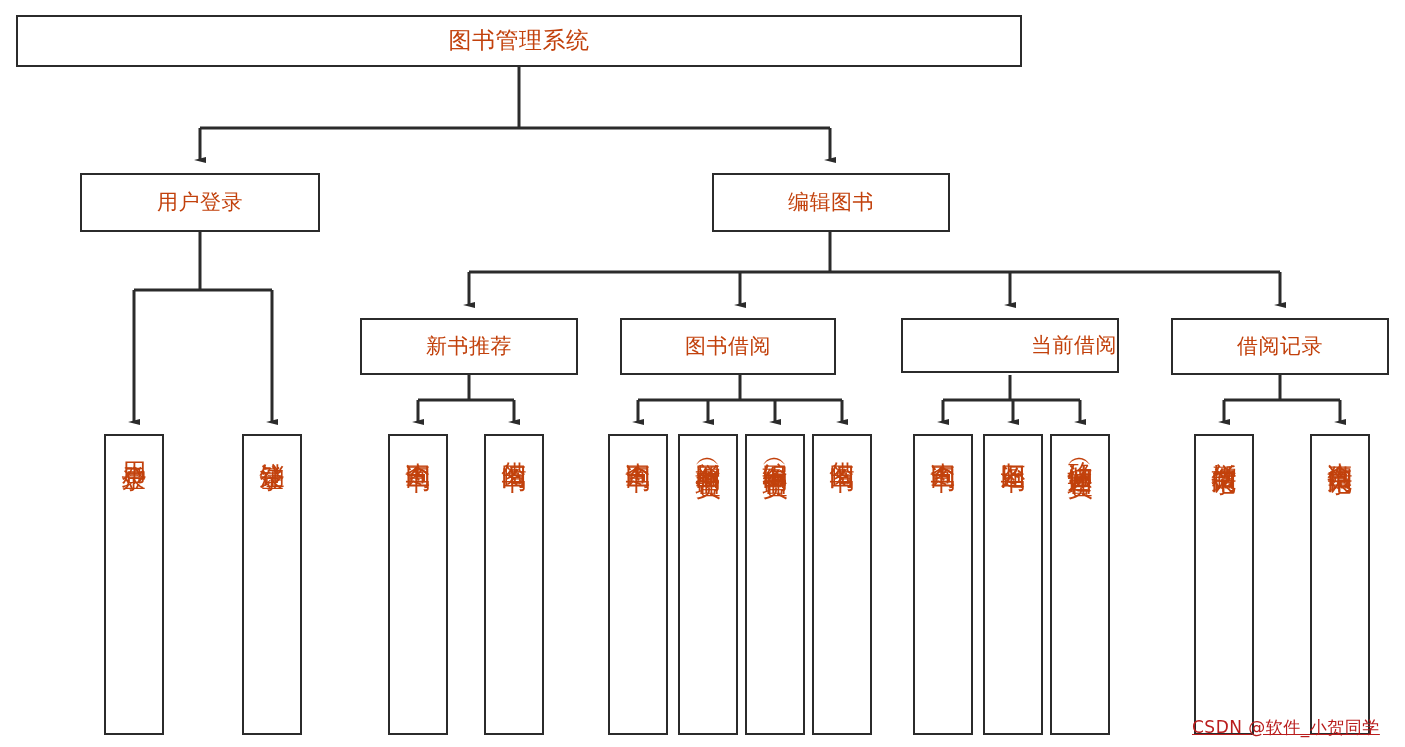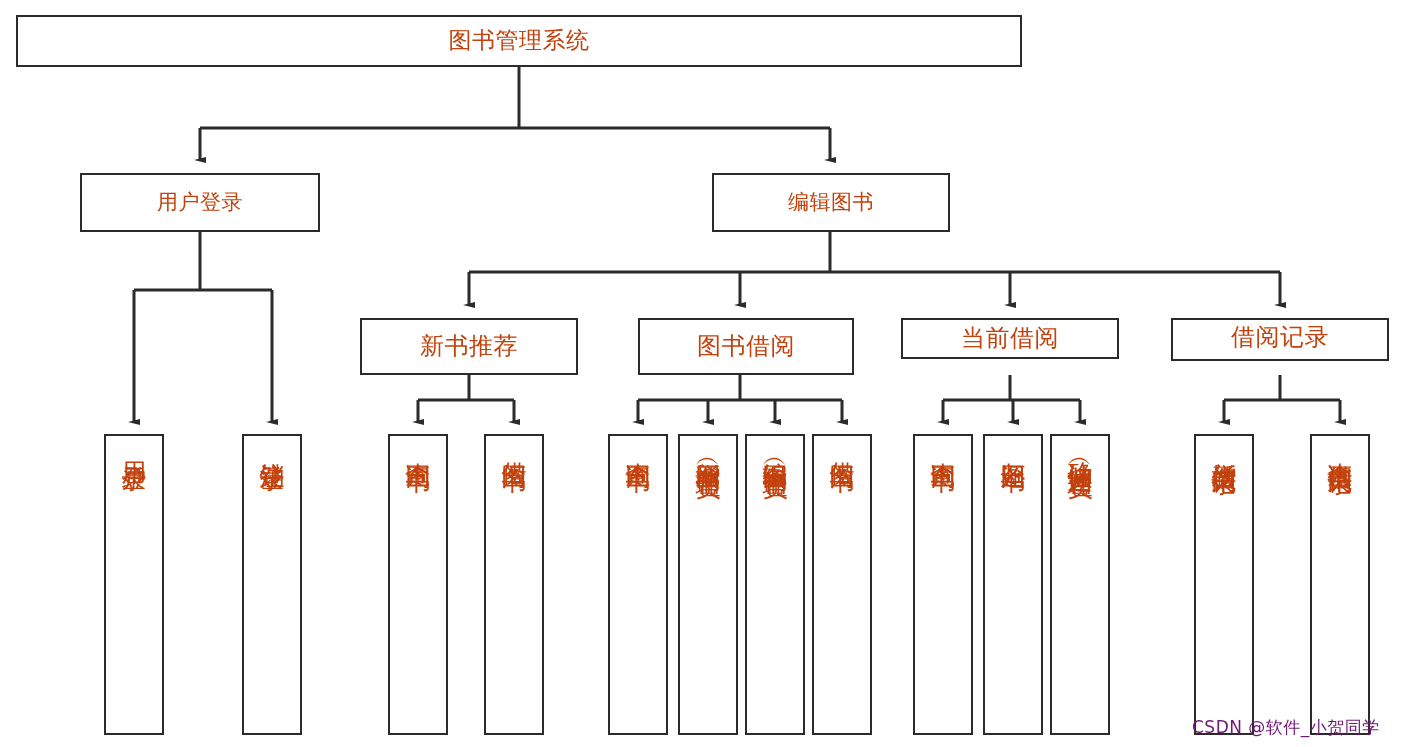--- a/index.html
+++ b/index.html
@@ -31,21 +31,21 @@
     display: block;
     text-align: center;
     line-height: 1.18;
     letter-spacing: 0.5px;
   }
   
   .node.root .lbl { font-size: 23px; }
   
   .node.l2 .lbl { font-size: 21px; }
   
-  .node.l3 .lbl { font-size: 24px; }
+  .node.l3 .lbl { font-size: 21px; }
   
   .node.leaf {
     align-items: flex-start;
     justify-content: center;
     padding-top: 6px;
   }
   .node.leaf .lbl {
     writing-mode: vertical-rl;
     text-orientation: upright;
     font-size: 25px;
@@ -57,23 +57,24 @@
     position: absolute;
     left: 0;
     top: 0;
     width: 1405px;
     height: 747px;
     pointer-events: none;
   }
   .watermark {
     position: absolute;
     font-size: 17px;
-    color: #701a75;
+    color: #b91c1c;
     white-space: nowrap;
     letter-spacing: 0.5px;
+    text-decoration: underline;
   }
 </style>
 </head>
 <body>
 
 <div id="canvas">
 
   <svg id="wires" viewBox="0 0 1405 747">
     <defs>
       <marker id="arrowhead" markerWidth="10" markerHeight="12" refX="3" refY="6" orient="auto" markerUnits="userSpaceOnUse">
@@ -131,27 +132,27 @@
   <div class="node l2" style="left:80px; top:173px; width:240px; height:59px;">
     <span class="lbl">用户登录</span>
   </div>
   <div class="node l2" style="left:712px; top:173px; width:238px; height:59px;">
     <span class="lbl">编辑图书</span>
   </div>
 
   <div class="node l3" style="left:360px; top:318px; width:218px; height:57px;">
     <span class="lbl">新书推荐</span>
   </div>
-  <div class="node l3" style="left:638px; top:318px; width:216px; height:57px;">
+  <div class="node l3" style="left:620px; top:318px; width:216px; height:57px;">
     <span class="lbl">图书借阅</span>
   </div>
-  <div class="node l3" style="left:901px; top:318px; width:218px; height:41px;">
+  <div class="node l3" style="left:901px; top:318px; width:218px; height:55px;justify-content:flex-end;">
     <span class="lbl">当前借阅</span>
   </div>
-  <div class="node l3" style="left:1171px; top:318px; width:218px; height:43px;font-family:Liberation Mono, monospace;">
+  <div class="node l3" style="left:1171px; top:318px; width:218px; height:57px;">
     <span class="lbl">借阅记录</span>
   </div>
 
   <div class="node leaf" style="left:104px; top:434px; width:60px; height:301px;">
     <span class="lbl">用户登录</span>
   </div>
   <div class="node leaf" style="left:242px; top:434px; width:60px; height:301px;">
     <span class="lbl">注销登录</span>
   </div>
 

